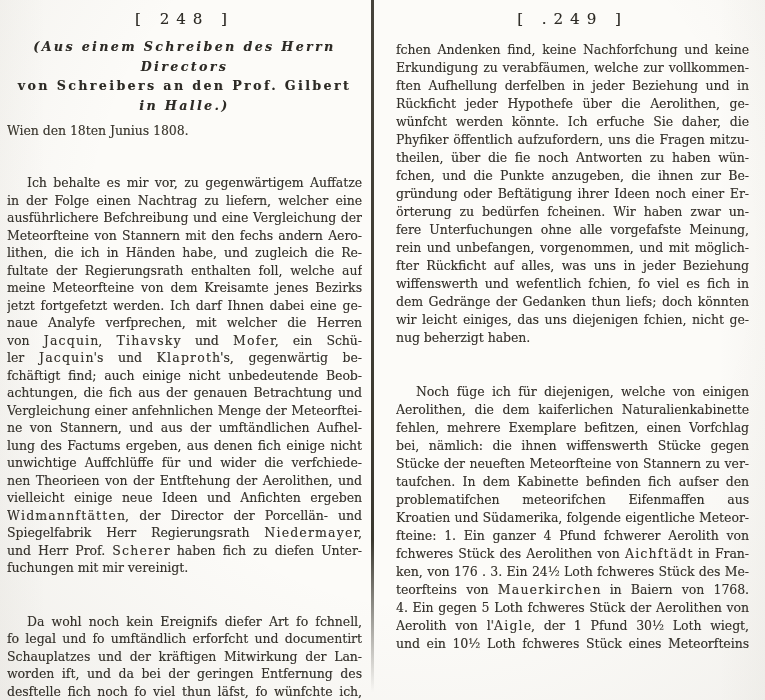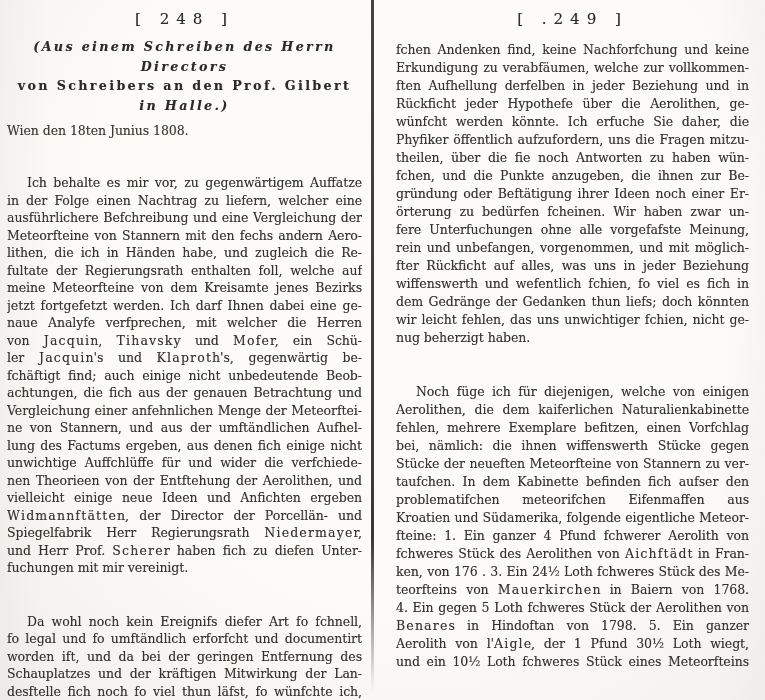--- a/index.html
+++ b/index.html
@@ -75,22 +75,22 @@
           <div class="line">nen Theorieen von der Entftehung der Aerolithen, und</div>
           <div class="line">vielleicht einige neue Ideen und Anfichten ergeben</div>
           <div class="line">W i d m a n n f t ä t t e n, der Director der Porcellän- und</div>
           <div class="line">Spiegelfabrik Herr Regierungsrath N i e d e r m a y e r,</div>
           <div class="line">und Herr Prof. S c h e r e r haben fich zu diefen Unter-</div>
           <div class="line last">fuchungen mit mir vereinigt.</div>
         </div>
         <div class="para indent">
           <div class="line first">Da wohl noch kein Ereignifs diefer Art fo fchnell,</div>
           <div class="line">fo legal und fo umftändlich erforfcht und documentirt</div>
+          <div class="line">Schauplatzes und der kräftigen Mitwirkung der Lan-</div>
           <div class="line">worden ift, und da bei der geringen Entfernung des</div>
-          <div class="line">Schauplatzes und der kräftigen Mitwirkung der Lan-</div>
           <div class="line">desftelle fich noch fo viel thun läfst, fo wünfchte ich,</div>
           <div class="line">fo lange das Ereignifs und die Umftände noch im fri-</div>
         </div>
       </div>
   </section>
 
   <section class="col col-right">
     <div class="page-num">[ .249 ]</div>
     <div class="body">
         <div class="para">
@@ -102,37 +102,36 @@
           <div class="line">Phyfiker öffentlich aufzufordern, uns die Fragen mitzu-</div>
           <div class="line">theilen, über die fie noch Antworten zu haben wün-</div>
           <div class="line">fchen, und die Punkte anzugeben, die ihnen zur Be-</div>
           <div class="line">gründung oder Beftätigung ihrer Ideen noch einer Er-</div>
           <div class="line">örterung zu bedürfen fcheinen. Wir haben zwar un-</div>
           <div class="line">fere Unterfuchungen ohne alle vorgefafste Meinung,</div>
           <div class="line">rein und unbefangen, vorgenommen, und mit möglich-</div>
           <div class="line">fter Rückficht auf alles, was uns in jeder Beziehung</div>
           <div class="line">wiffenswerth und wefentlich fchien, fo viel es fich in</div>
           <div class="line">dem Gedränge der Gedanken thun liefs; doch könnten</div>
-          <div class="line">wir leicht fehlen, das uns unwichtiger fchien, nicht ge-</div>
+          <div class="line">wir leicht einiges, das uns diejenigen fchien, nicht ge-</div>
           <div class="line last">nug beherzigt haben.</div>
         </div>
         <div class="para indent">
           <div class="line first">Noch füge ich für diejenigen, welche von einigen</div>
           <div class="line">Aerolithen, die dem kaiferlichen Naturalienkabinette</div>
           <div class="line">fehlen, mehrere Exemplare befitzen, einen Vorfchlag</div>
           <div class="line">bei, nämlich: die ihnen wiffenswerth Stücke gegen</div>
           <div class="line">Stücke der neueften Meteorfteine von Stannern zu ver-</div>
           <div class="line">taufchen. In dem Kabinette befinden fich aufser den</div>
           <div class="line">problematifchen meteorifchen Eifenmaffen aus Sibirien,</div>
           <div class="line">Kroatien und Südamerika, folgende eigentliche Meteor-</div>
           <div class="line">fteine: 1. Ein ganzer 4 Pfund fchwerer Aerolith von</div>
           <div class="line">fchweres Stück des Aerolithen von A i c h f t ä d t in Fran-</div>
           <div class="line">ken, von 176 . 3. Ein 24½ Loth fchweres Stück des Me-</div>
           <div class="line">teorfteins von M a u e r k i r c h e n in Baiern von 1768.</div>
           <div class="line">4. Ein gegen 5 Loth fchweres Stück der Aerolithen von</div>
-          <div class="line">B e n a r e s in Hindoftan von 1798. 5. Ein ganzer</div>
           <div class="line">Aerolith von l'A i g l e, der 1 Pfund 30½ Loth wiegt,</div>
           <div class="line">und ein 10½ Loth fchweres Stück eines Meteorfteins</div>
         </div>
       </div>
   </section>
 
 </div>
 
 </body></html>

